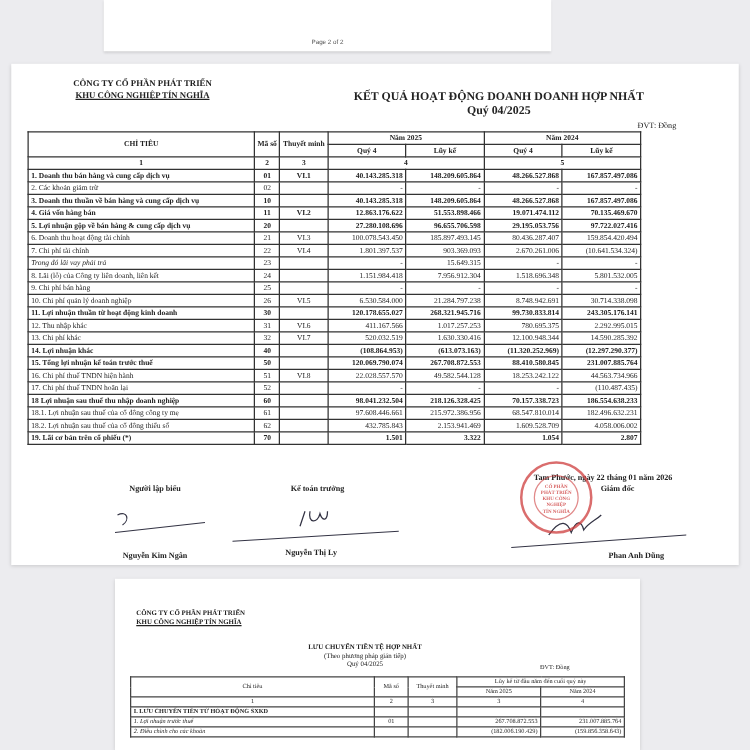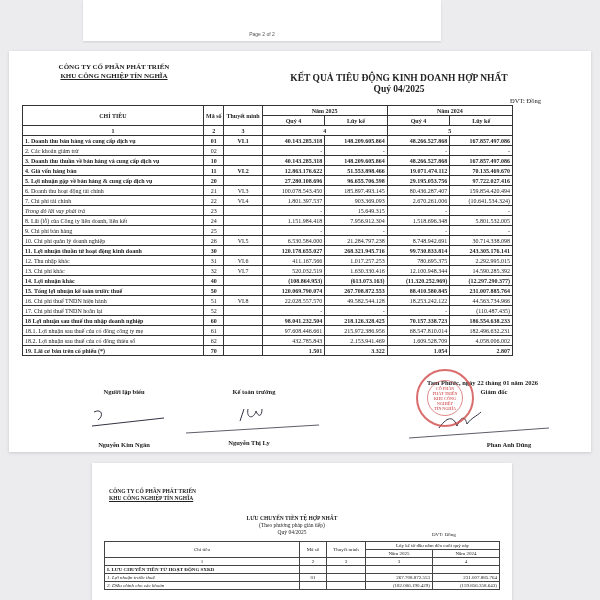--- a/index.html
+++ b/index.html
@@ -90,21 +90,21 @@
 <div class="page-prev">
   <div class="footer-label">Page 2 of 2</div>
 </div>
 
 <div class="page1">
   <div class="company">
     <div>CÔNG TY CỔ PHẦN PHÁT TRIỂN</div>
     <div class="u">KHU CÔNG NGHIỆP TÍN NGHĨA</div>
   </div>
   <div class="report-title">
-    <div>KẾT QUẢ TIÊU ĐỘNG KINH DOANH HỢP NHẤT</div>
+    <div>KẾT QUẢ HOẠT ĐỘNG DOANH DOANH HỢP NHẤT</div>
     <div>Quý 04/2025</div>
   </div>
   <div class="unit">ĐVT: Đồng</div>
 
   <table class="fin">
     <thead>
       <tr>
         <th class="c-lbl" rowspan="2">CHỈ TIÊU</th>
         <th class="c-ma" rowspan="2">Mã số</th>
         <th class="c-tm" rowspan="2">Thuyết minh</th>

